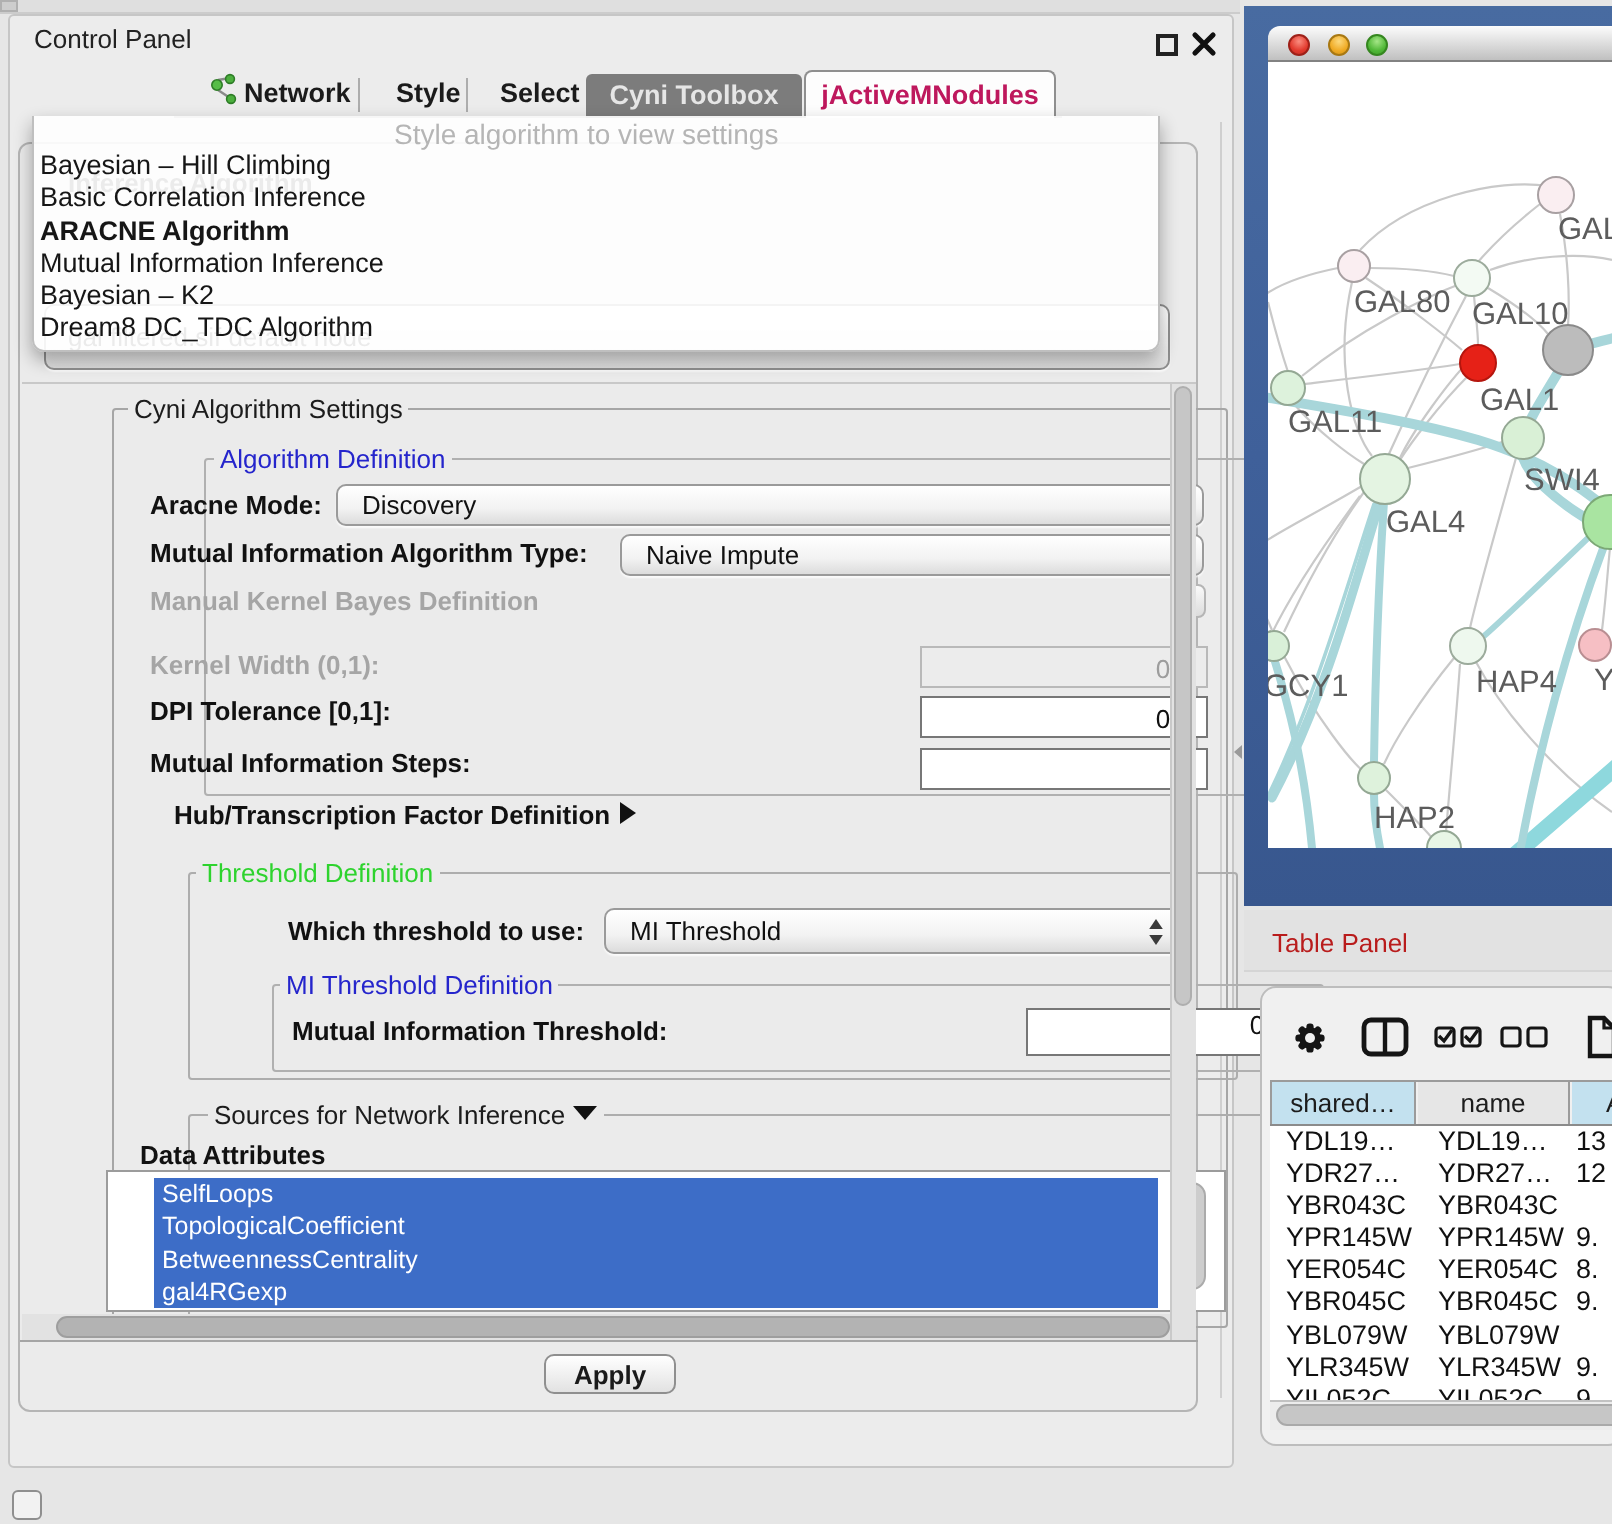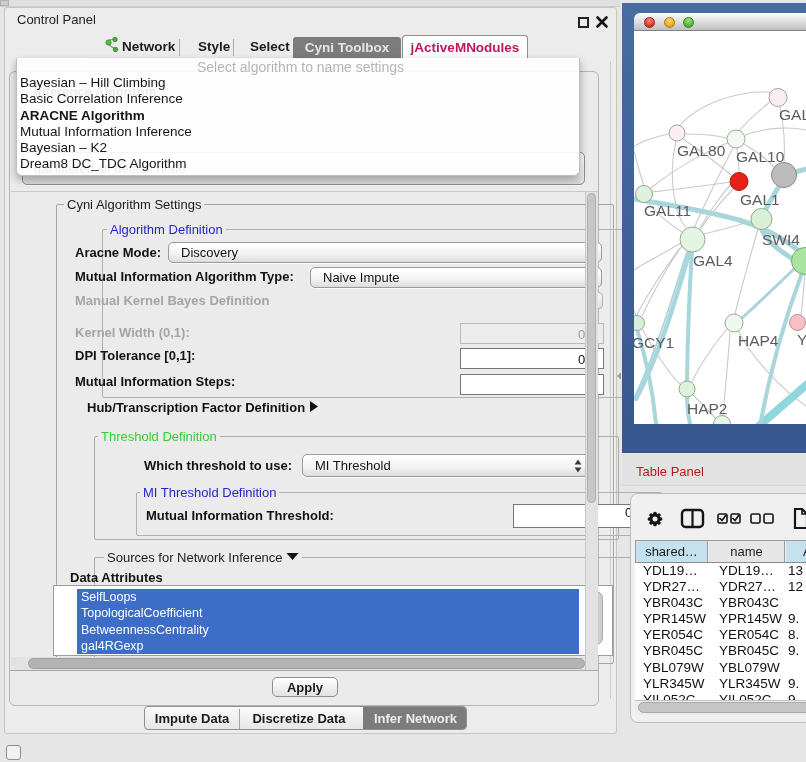--- a/index.html
+++ b/index.html
@@ -135,35 +135,29 @@
     <div class="abs" style="left:577px;top:121px;width:9px;height:310px;background:#c6c6c6;border:1px solid #aeaeae;border-radius:5px;"></div>
 
     <div class="abs" style="left:1px;top:585px;width:574px;height:13px;background:#e2e2e2;"></div>
     <div class="abs" style="left:18px;top:586px;width:557px;height:11px;background:#b3b3b3;border:1px solid #9e9e9e;border-radius:6px;"></div>
     <div class="abs" style="left:0px;top:598px;width:589px;height:1px;background:#a5a5a5;"></div>
 
     <div class="abs" style="left:262px;top:605px;width:66px;height:20px;background:linear-gradient(#ffffff,#e2e2e2);border:1px solid #8f8f8f;border-radius:5px;text-align:center;">
       <span style="font-size:13px;font-weight:bold;color:#1a1a1a;line-height:19px;">Apply</span></div>
   </div>
 
-  <div class="abs" style="left:139px;top:698px;width:323px;height:24px;background:linear-gradient(#fafafa,#e6e6e6);border:1px solid #909090;border-radius:4px;overflow:hidden;">
-    <div class="abs" style="left:94px;top:2px;width:1px;height:20px;background:#a5a5a5;"></div>
-    <div class="abs" style="left:0px;top:0px;width:94px;height:24px;text-align:center;"><span style="font-size:13px;font-weight:bold;color:#1b1b1b;line-height:23px;">Impute Data</span></div>
-    <div class="abs" style="left:95px;top:0px;width:118px;height:24px;text-align:center;"><span style="font-size:13px;font-weight:bold;color:#1b1b1b;line-height:23px;">Discretize Data</span></div>
-    <div class="abs" style="left:218px;top:0px;width:105px;height:24px;background:#7c7c7c;text-align:center;"><span style="font-size:13px;font-weight:bold;color:#ededed;line-height:23px;">Infer Network</span></div>
-  </div>
 
 </div>
 
 <div class="combo" style="left:22px;top:152px;width:563px;height:33px;border-color:#8f8f8f;"></div>
 
 <div class="abs" style="left:34px;top:84px;font-size:13px;font-weight:bold;color:#333;">Inference Algorithm</div>
 <div class="abs" style="left:34px;top:161px;font-size:13px;color:#333;">gal filtered.sif default node</div>
 <div class="abs" style="left:16px;top:58px;width:564px;height:118px;background:rgba(255,255,255,0.90);border:1px solid #bfbfbf;border-top:none;border-radius:0 0 6px 6px;box-shadow:0 4px 9px rgba(0,0,0,0.32);">
-  <div class="abs" style="left:180px;top:1px;font-size:14px;color:#b5b5b5;">Select algorithm to name settings</div>
+  <div class="abs" style="left:180px;top:1px;font-size:14px;color:#b5b5b5;">Style algorithm to view settings</div>
   <div class="abs" style="left:3px;top:17px;font-size:13.5px;color:#161616;line-height:16.3px;white-space:nowrap;">Bayesian – Hill Climbing<br>Basic Correlation Inference<br><b>ARACNE Algorithm</b><br>Mutual Information Inference<br>Bayesian – K2<br>Dream8 DC_TDC Algorithm</div>
 </div>
 
 <div class="abs" style="left:622px;top:3px;width:184px;height:450px;background:linear-gradient(180deg,#486ba1 0%,#3f609a 50%,#38578e 100%);"></div>
 
 <div class="abs" style="left:634px;top:13px;width:172px;height:18px;background:linear-gradient(#fcfcfc,#c0c0c0);border-bottom:1px solid #828282;border-radius:6px 0 0 0;"></div>
 <div class="abs" style="left:644px;top:17px;width:11px;height:11px;border-radius:50%;background:radial-gradient(circle at 50% 30%,#fa8d80,#e23a2e 60%,#c22a20);border:0.5px solid #9e2018;"></div>
 <div class="abs" style="left:664px;top:17px;width:11px;height:11px;border-radius:50%;background:radial-gradient(circle at 50% 30%,#fcd97d,#f0ab25 60%,#d2920f);border:0.5px solid #a87812;"></div>
 <div class="abs" style="left:683px;top:17px;width:11px;height:11px;border-radius:50%;background:radial-gradient(circle at 50% 30%,#a5e687,#51b838 60%,#3d9e26);border:0.5px solid #35871f;"></div>
 

